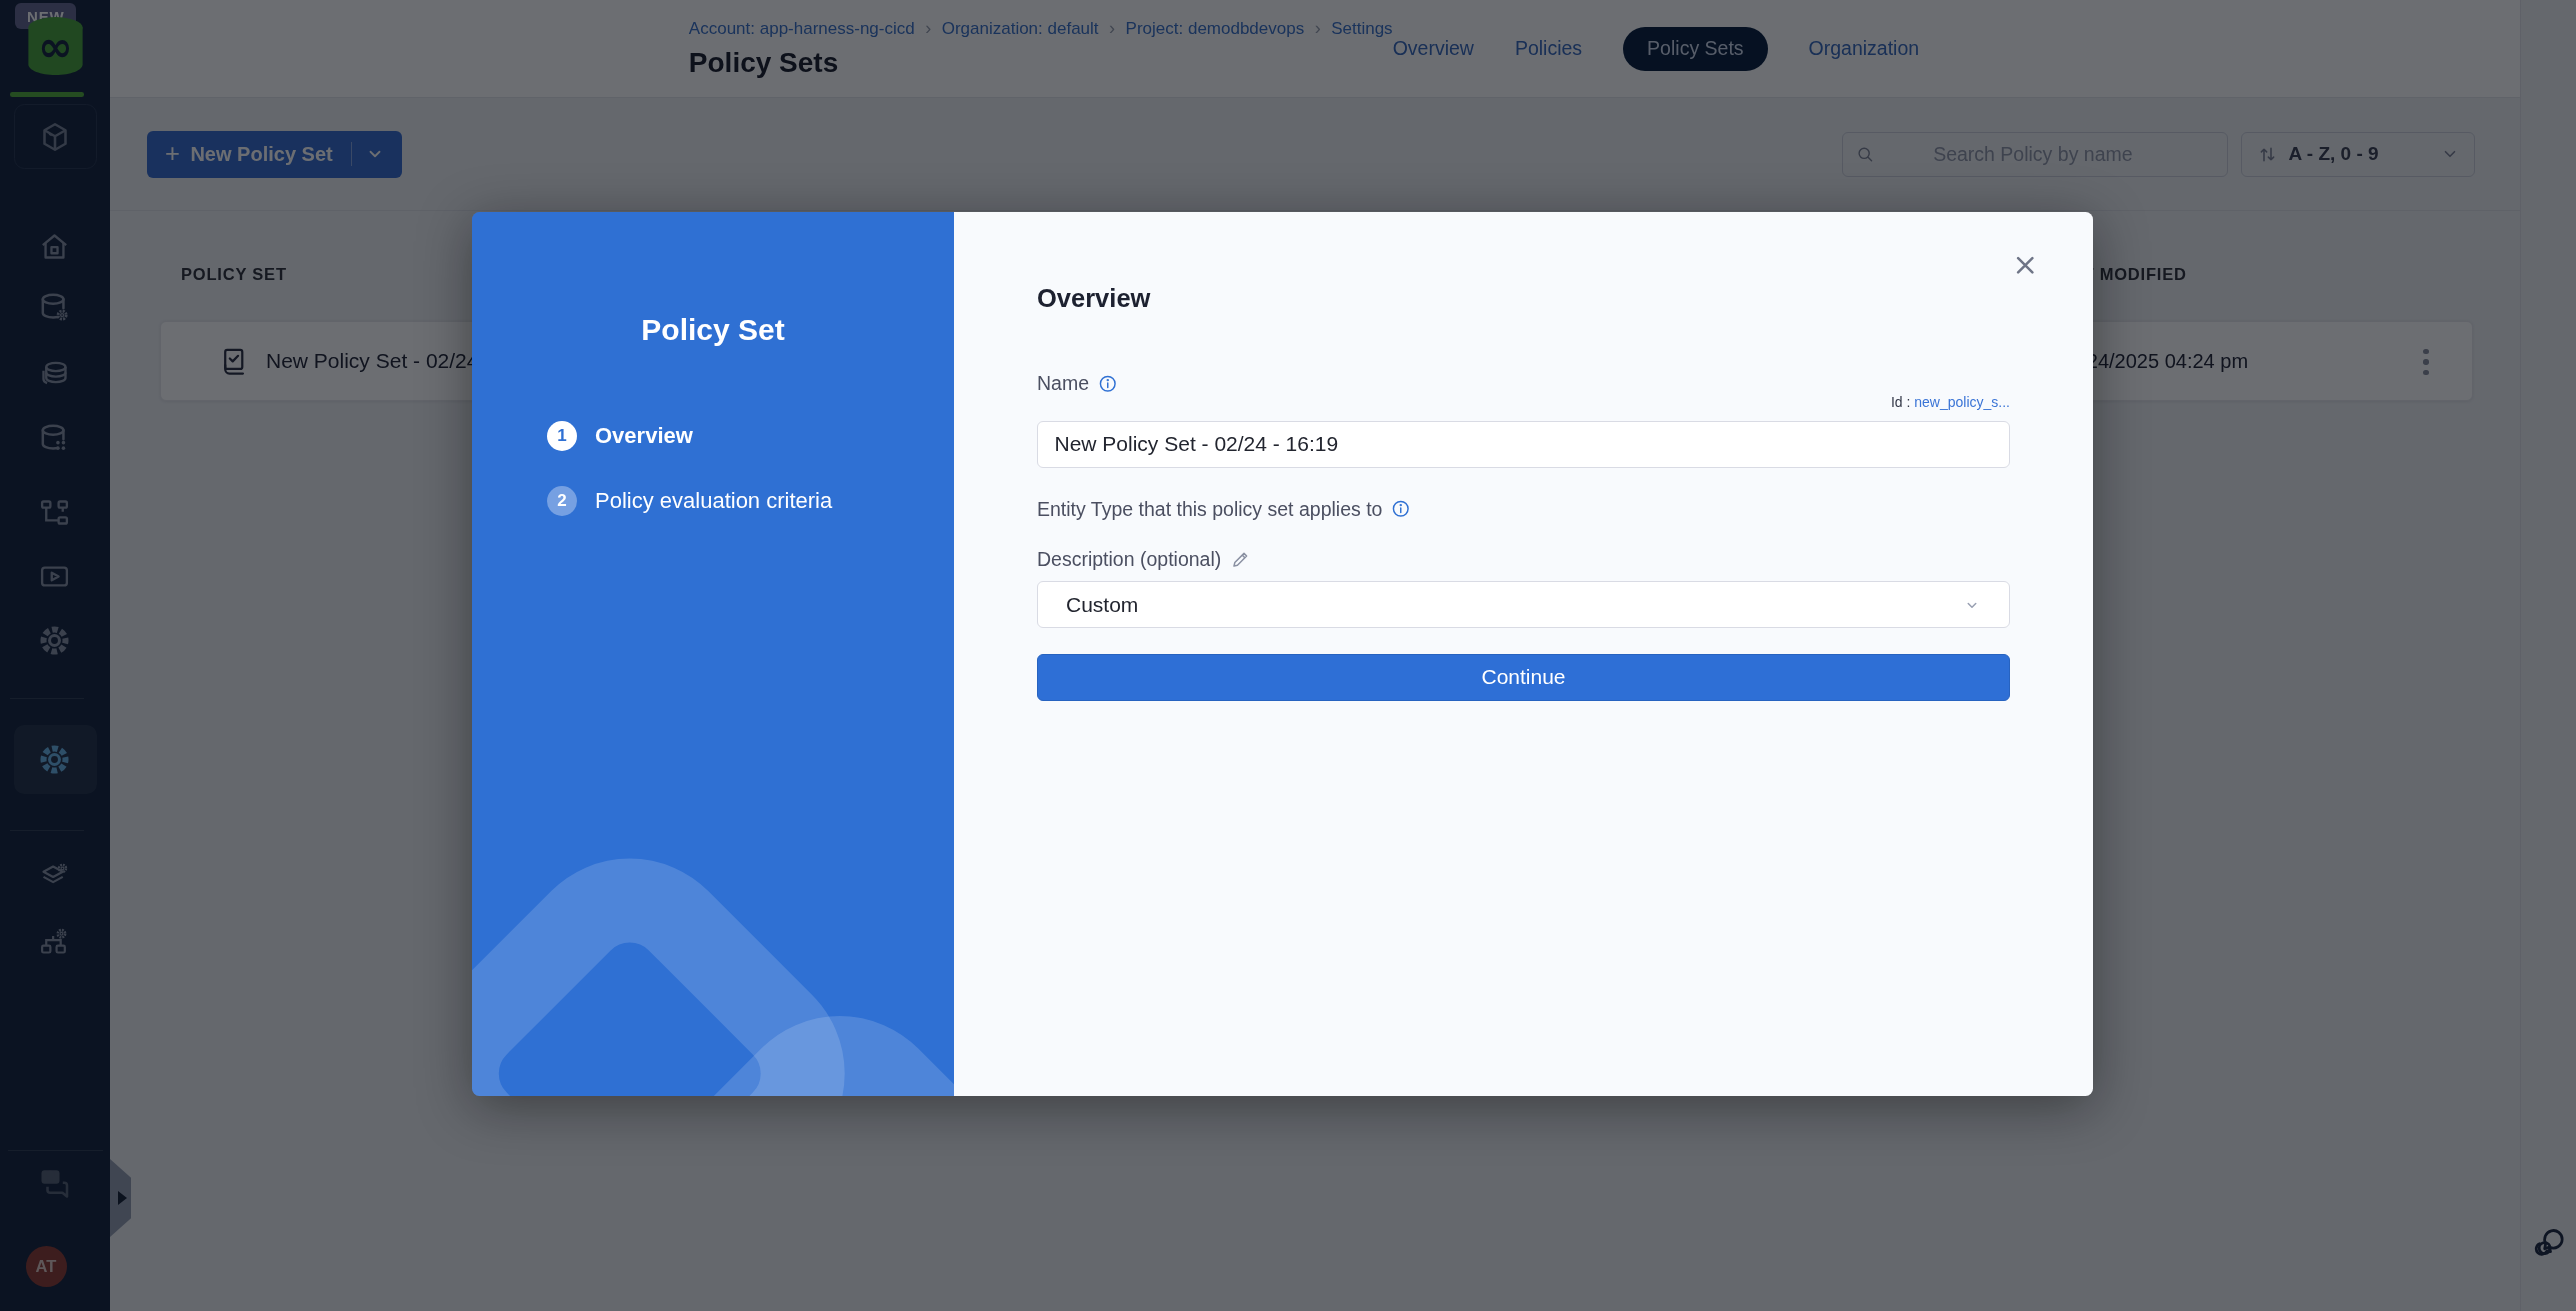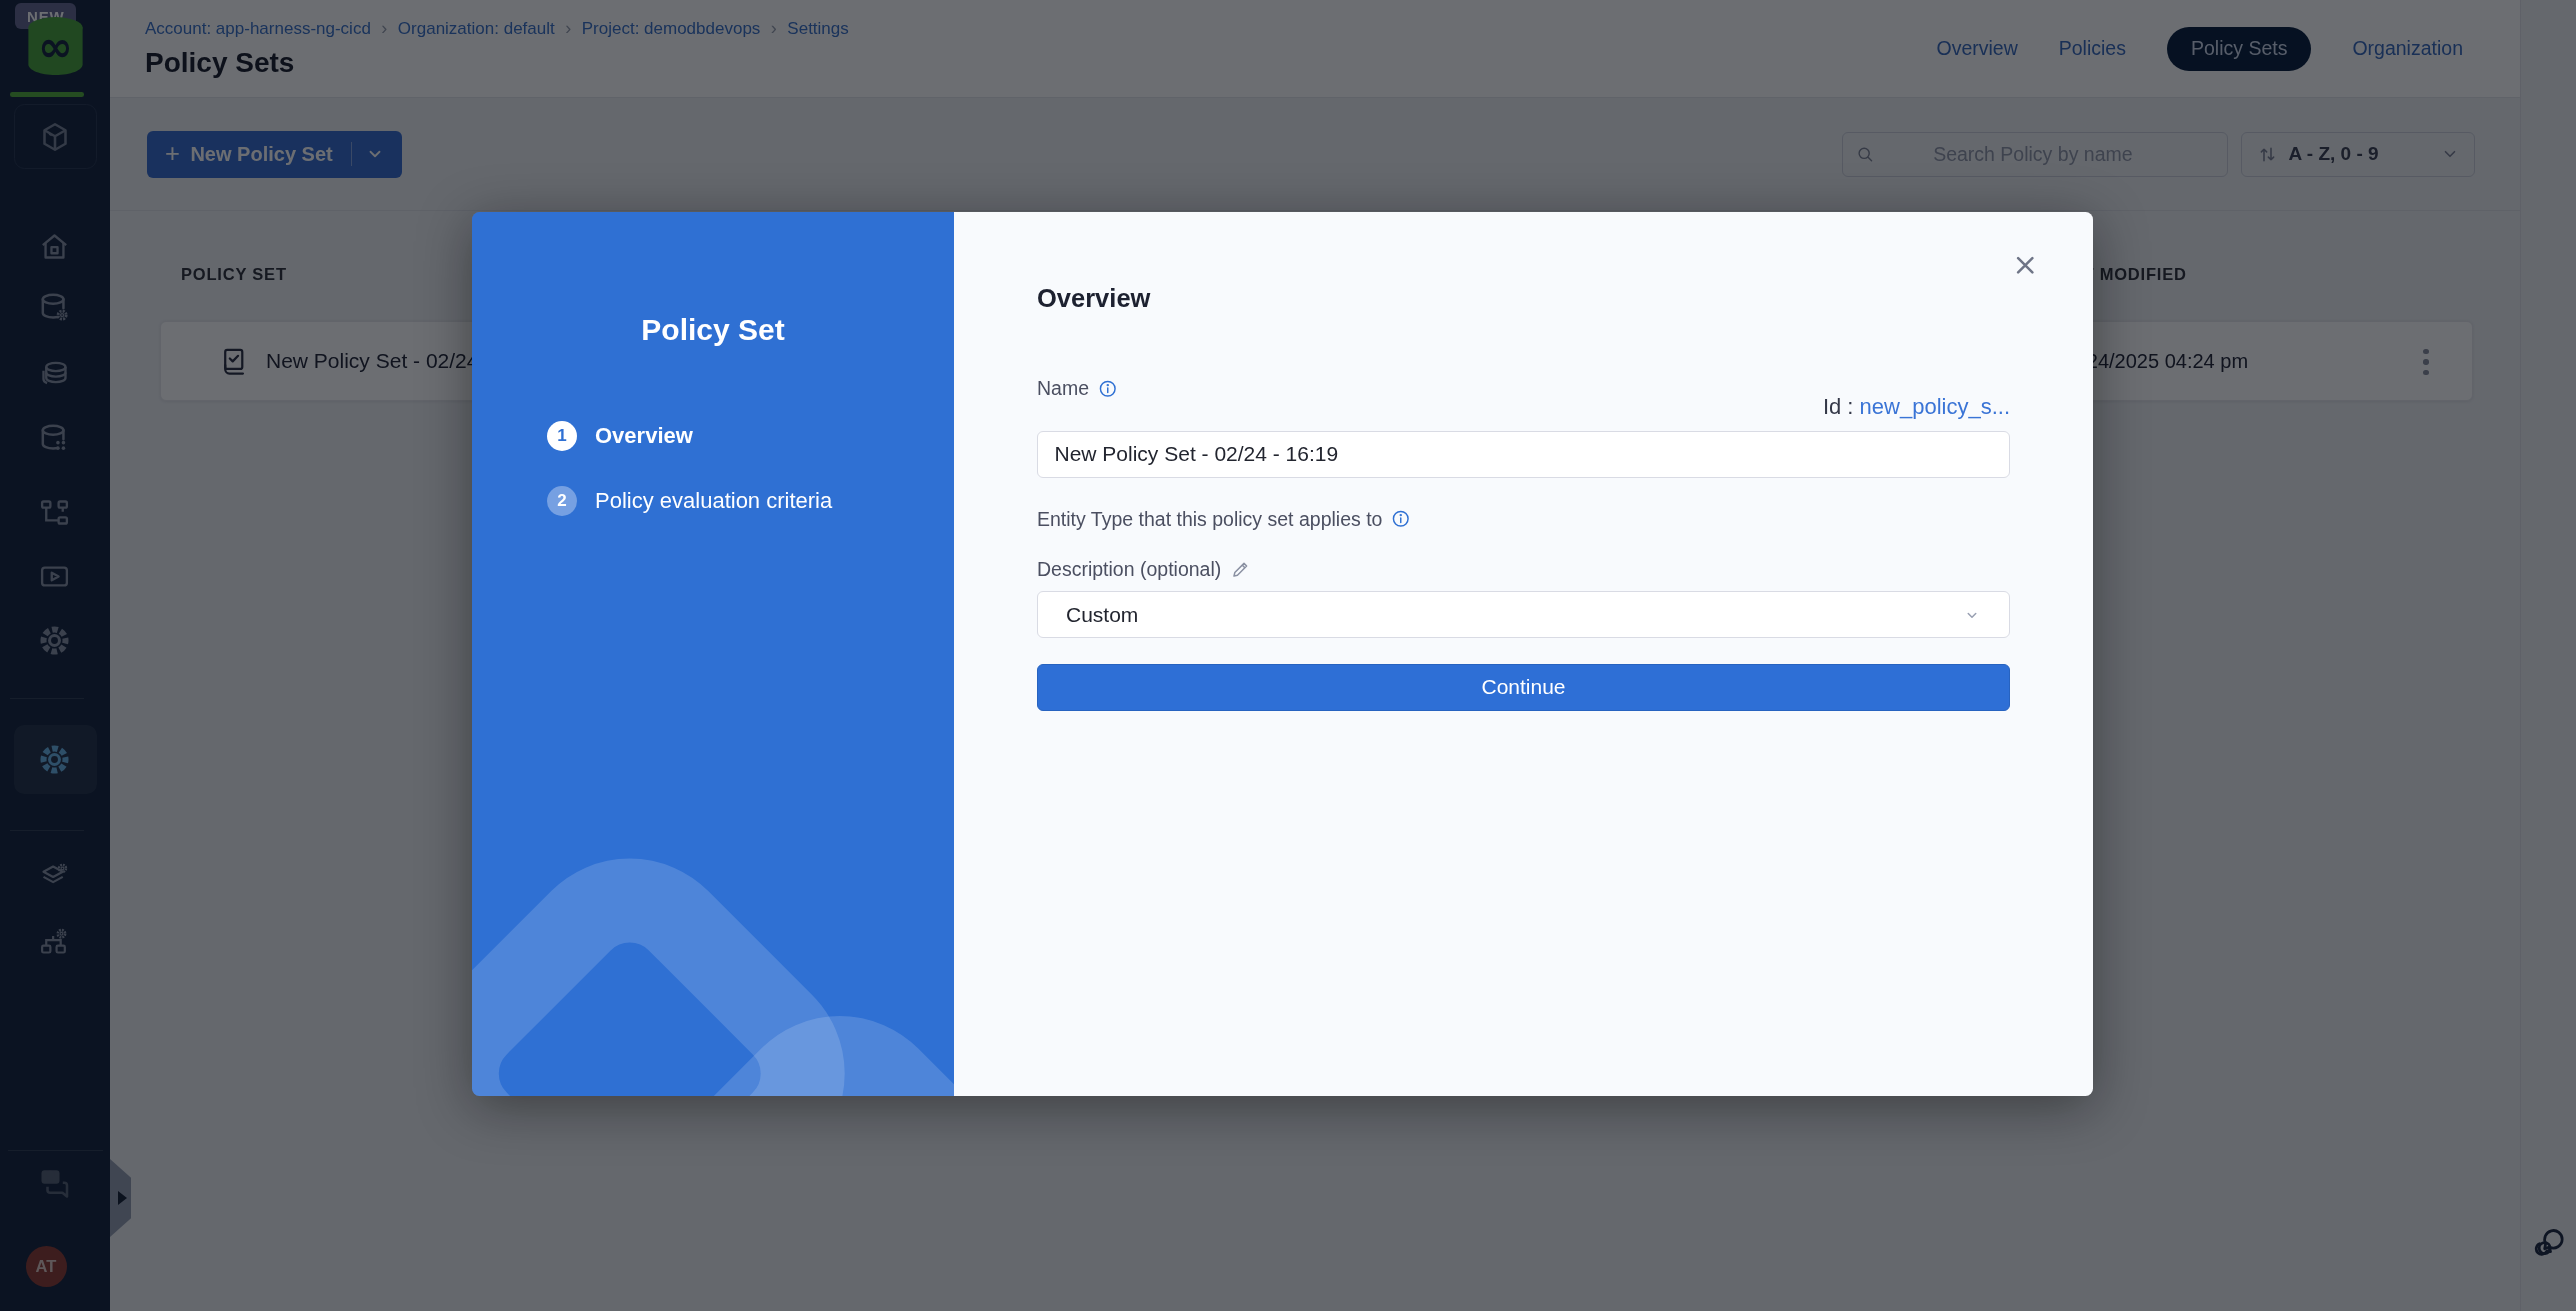--- a/index.html
+++ b/index.html
@@ -22,21 +22,21 @@
   .avatar { position:absolute; left:25.5px; top:1246px; width:41px; height:41px; border-radius:50%; background:#8f3f37; color:#ddc9c4; font-size:16.5px; font-weight:700; display:flex; align-items:center; justify-content:center; }
   .flap { position:absolute; left:110px; top:1159px; width:21px; height:78px; background:#97a1b4; clip-path:polygon(0 0,100% 24%,100% 76%,0 100%); z-index:2; display:flex; align-items:center; justify-content:center; }
   .flap-arrow { width:0; height:0; border-left:9.8px solid #1a2438; border-top:7.5px solid transparent; border-bottom:7.5px solid transparent; margin-left:3px; }
 
   
   .rail { position:absolute; right:0; top:0; width:56px; height:1311px; background:#eef0f3; border-left:0.8px solid #dfe1e6; z-index:1; }
   .chat-ic { position:absolute; left:12px; top:1224px; width:35px; height:35px; color:#202c44; }
 
   
   .main { position:absolute; left:110px; top:0; right:56px; bottom:0; background:#eef0f3; }
-  .hdr { height:98px; background:#ffffff; border-bottom:0.8px solid #e3e5ea; display:flex; justify-content:space-between; }
+  .hdr { height:98px; background:#ffffff; border-bottom:0.8px solid #e3e5ea; display:flex; justify-content:center; }
   .hdr-left { padding:18px 0 0 35px; }
   .crumbs { display:flex; align-items:center; gap:10.5px; font-size:17px; }
   .crumb { color:#3d74c9; cursor:pointer; }
   .crumb-sep { color:#9aa1b0; font-size:18px; }
   .page-title { margin-top:7.5px; font-size:28px; font-weight:700; color:#1e2230; }
   .tabs { display:flex; align-items:center; gap:41px; margin-right:57px; }
   .tab { font-size:19.5px; font-weight:500; color:#3a6bbd; cursor:pointer; }
   .tab-pill { background:#0c2342; color:#cdd7ea; padding:10.5px 24px; border-radius:749px; }
 
   .toolbar { height:113px; border-bottom:0.8px solid #dfe2e8; display:flex; align-items:center; padding:0 45px 0 37px; }
@@ -73,21 +73,21 @@
   .step-label { color:#fff; font-size:22px; }
   .sl-active { font-weight:700; }
   .watermark { position:absolute; bottom:0; left:0; width:482px; height:285px; }
 
   .m-right { flex:1; background:#f8fafd; position:relative; padding:0 83px 0 83px; }
   .close-x { position:absolute; top:39px; right:54px; width:28.5px; height:28.5px; color:#6f7587; cursor:pointer; }
   .m-heading { padding-top:72px; font-size:25.5px; font-weight:600; color:#1d2130; }
   .name-row { margin-top:44px; display:flex; align-items:center; justify-content:space-between; }
   .field-label { font-size:19.5px; color:#4b4f61; display:flex; align-items:center; gap:9px; }
   .info-ic { width:19.5px; height:19.5px; color:#2f70d3; cursor:pointer; }
-  .id-wrap { font-size:22px; color:#343848;margin-top:37px; }
+  .id-wrap { font-size:14px; color:#343848;margin-top:37px; }
   .id-link { color:#3a74d6; cursor:pointer; }
   .txt-input { margin-top:10.5px; width:100%; height:47px; border:1.5px solid #d9dbe4; border-radius:6px; background:#fff; font-size:21px; color:#22252f; padding:0 16.5px; outline:none; font-family:"Liberation Sans",sans-serif; }
   .desc-row { margin-top:27px; }
   .pencil-ic { width:21px; height:21px; color:#8a90a2; cursor:pointer; }
   .lbl2 { margin-top:30px; }
   .lbl3 { margin-top:35px; }
   .sel { margin-top:10.5px; width:100%; height:47px; border:1.5px solid #d9dbe4; border-radius:6px; background:#fff; display:flex; align-items:center; padding:0 28px; font-size:21px; color:#22252f; cursor:pointer; }
   .sel .chev { margin-left:auto; color:#99a0b2; }
   .btn-continue { margin-top:25.5px; width:100%; height:47px; background:#2e6fd6; border:0.8px solid #2763c0; border-radius:6px; color:#fff; font-size:21px; font-weight:500; cursor:pointer; font-family:"Liberation Sans",sans-serif; }
   .chev { width:18px; height:18px; }

